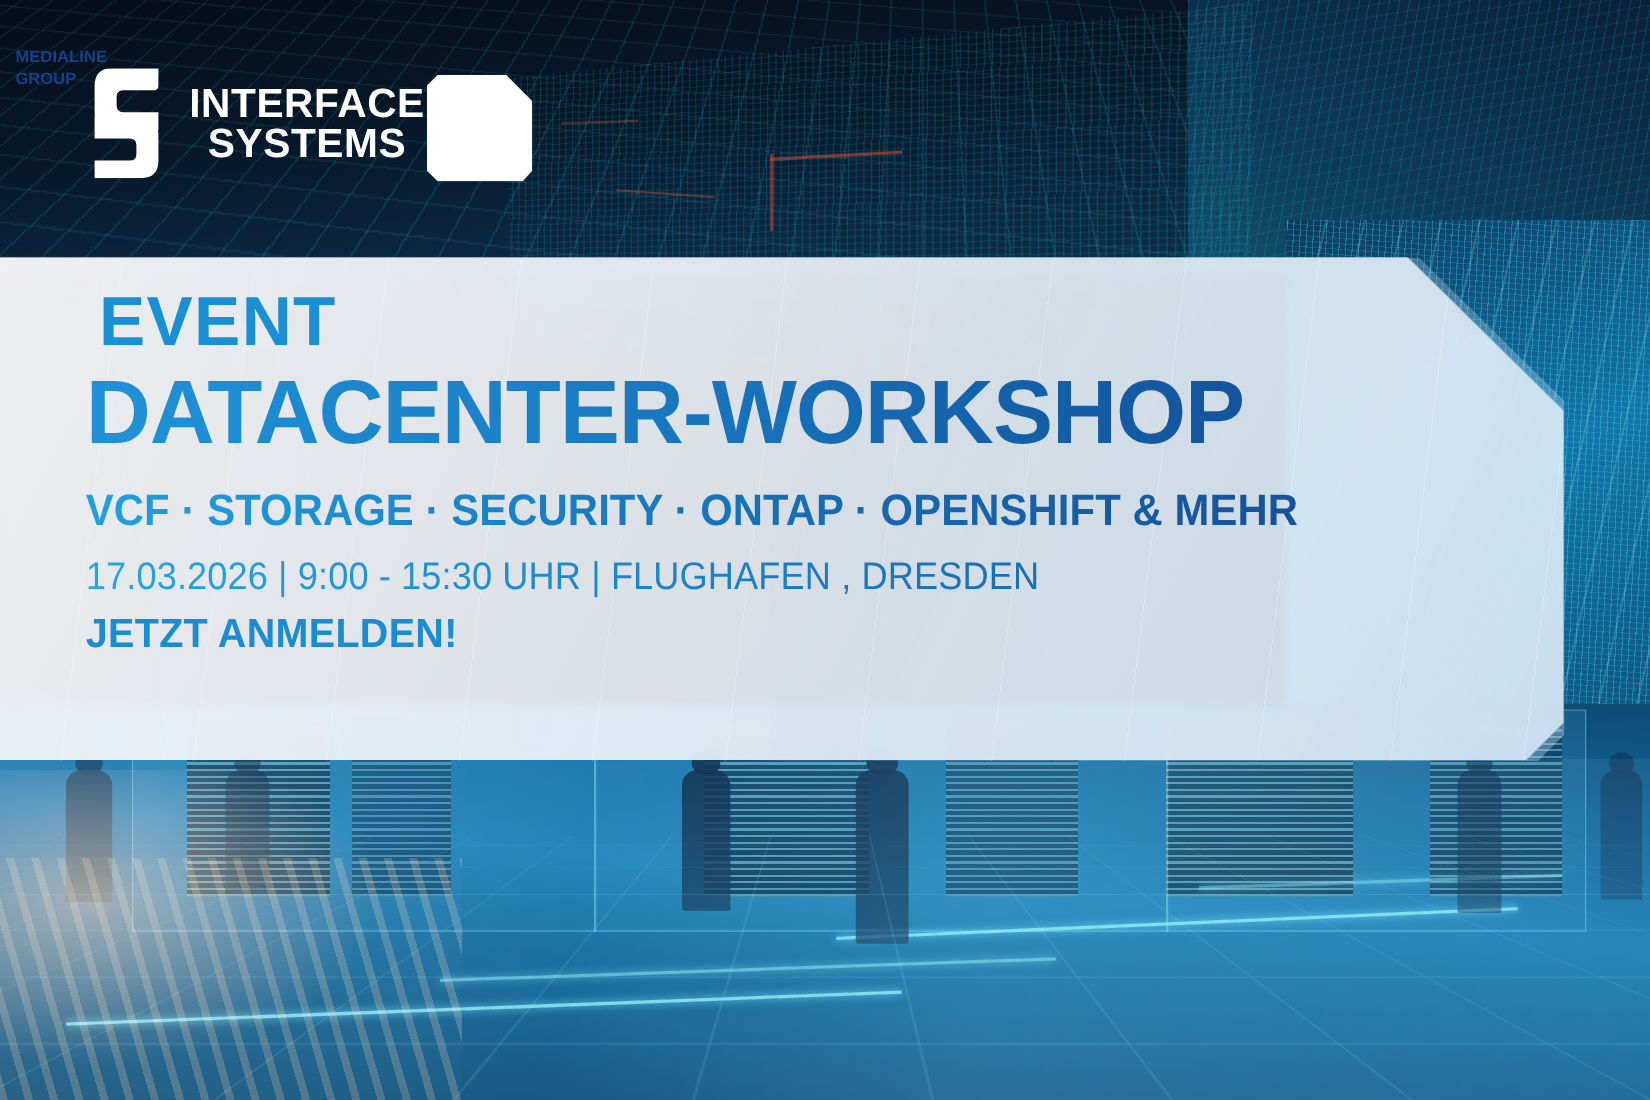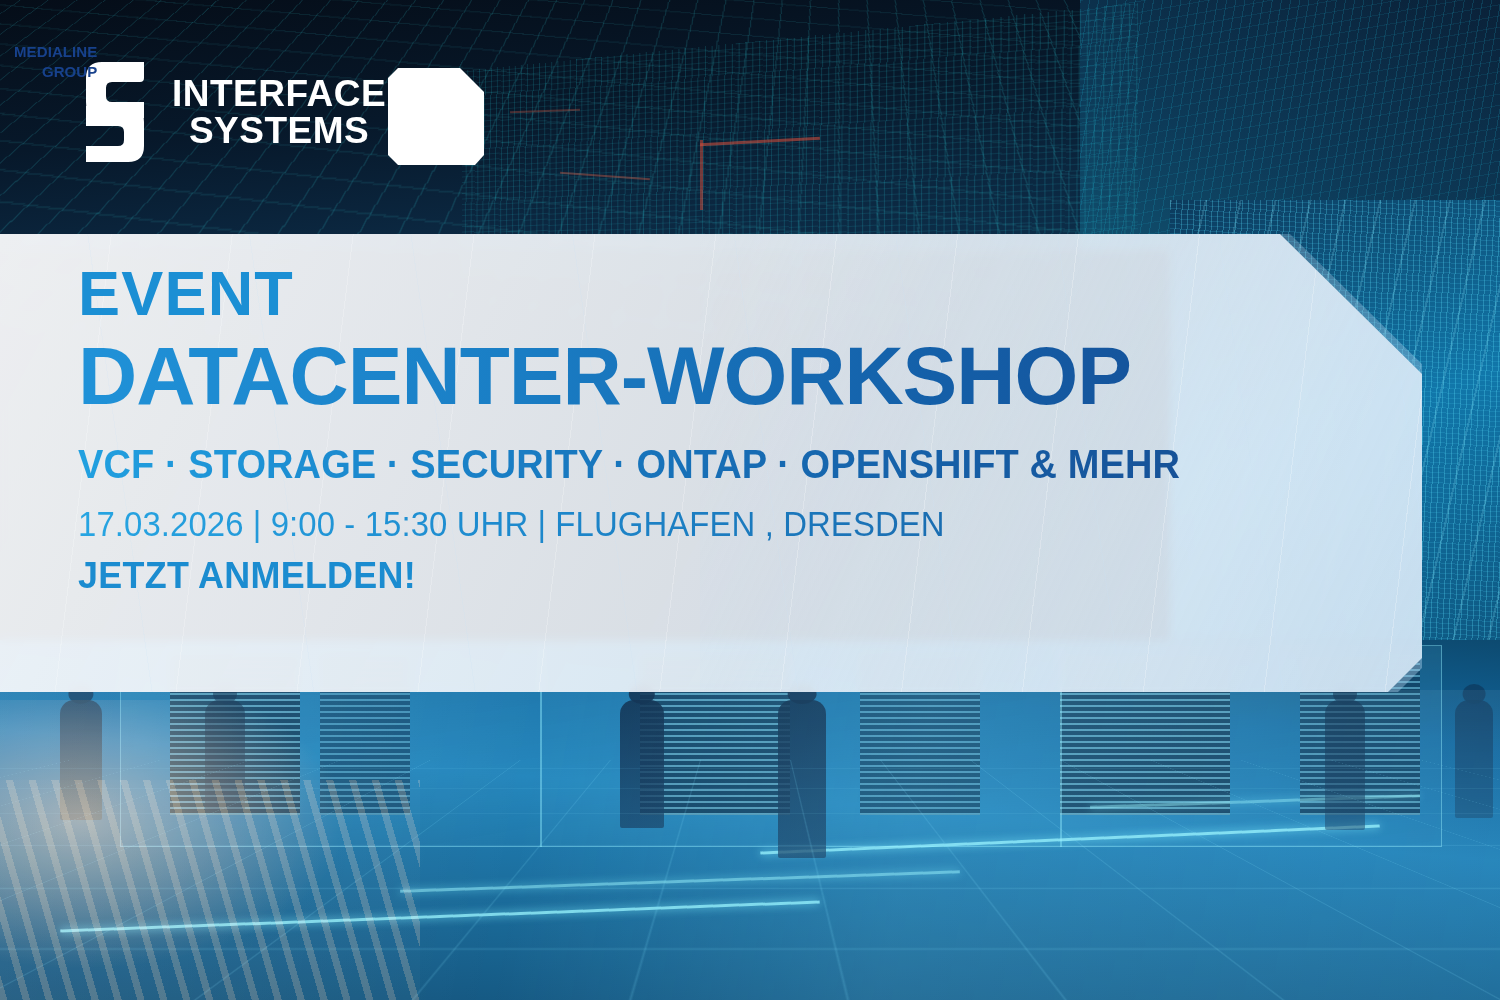--- a/index.html
+++ b/index.html
@@ -188,29 +188,28 @@
     position:absolute; left:388px; top:68px;
     width:96px; height:97px;
     background:#fff;
     clip-path: polygon(0 10px, 10px 0, 72px 0, 96px 24px, 96px 87px, 87px 97px, 10px 97px, 0 87px);
     border-radius:4px;
   }
   .medialine-txt {
     position:absolute; left:14px; top:42px;
     color:#17418c; font-weight:bold; font-size:15px; line-height:1.35;
     letter-spacing:.1px;
-    text-align:right;
   }
 
   
   .content { position:absolute; left:78px; top:262px; width:1300px; }
 
   .kicker {
     font-size:63px; font-weight:bold; letter-spacing:1.2px;
-    color:#1b8fd4; line-height:1.0; margin:0 0 10px 0;
+    color:#1b8fd4; line-height:1.0; margin:0 0 10px 12px;
   }
   .headline {
     font-size:82px; font-weight:bold; letter-spacing:-1px; line-height:1.0;
     margin:0 0 26px 0;
     background: linear-gradient(92deg, #2092d8 0%, #1a7fc6 32%, #145fa8 66%, #15478e 100%);
     -webkit-background-clip: text;
     background-clip: text;
     color: transparent;
     -webkit-text-fill-color: transparent;
     white-space:nowrap;

